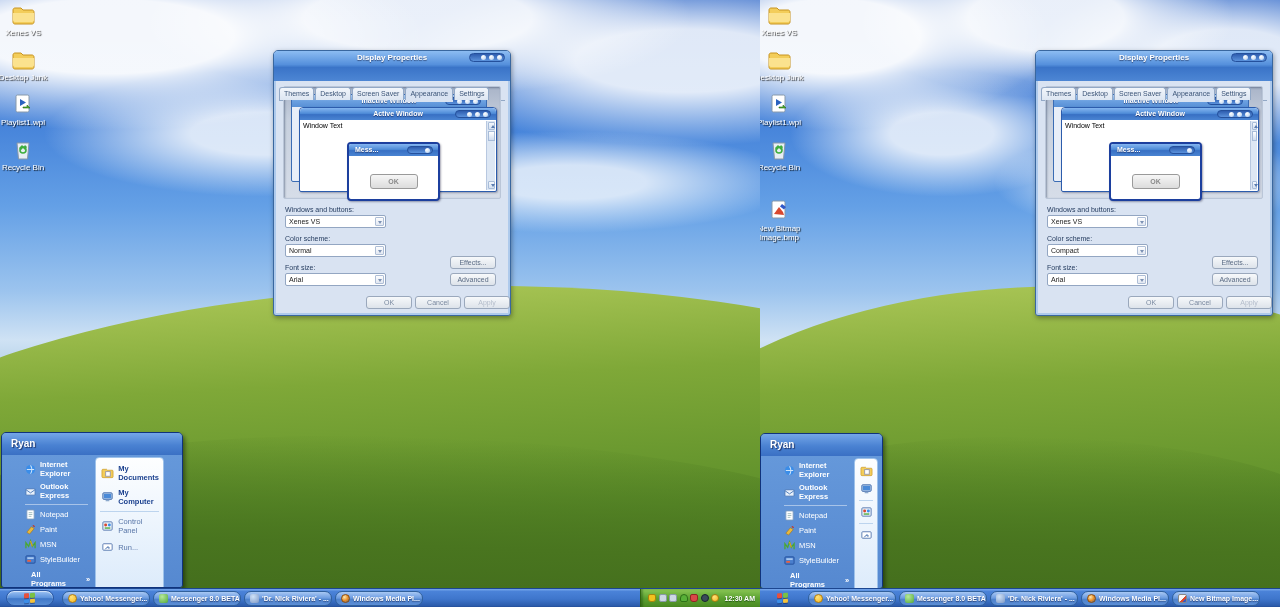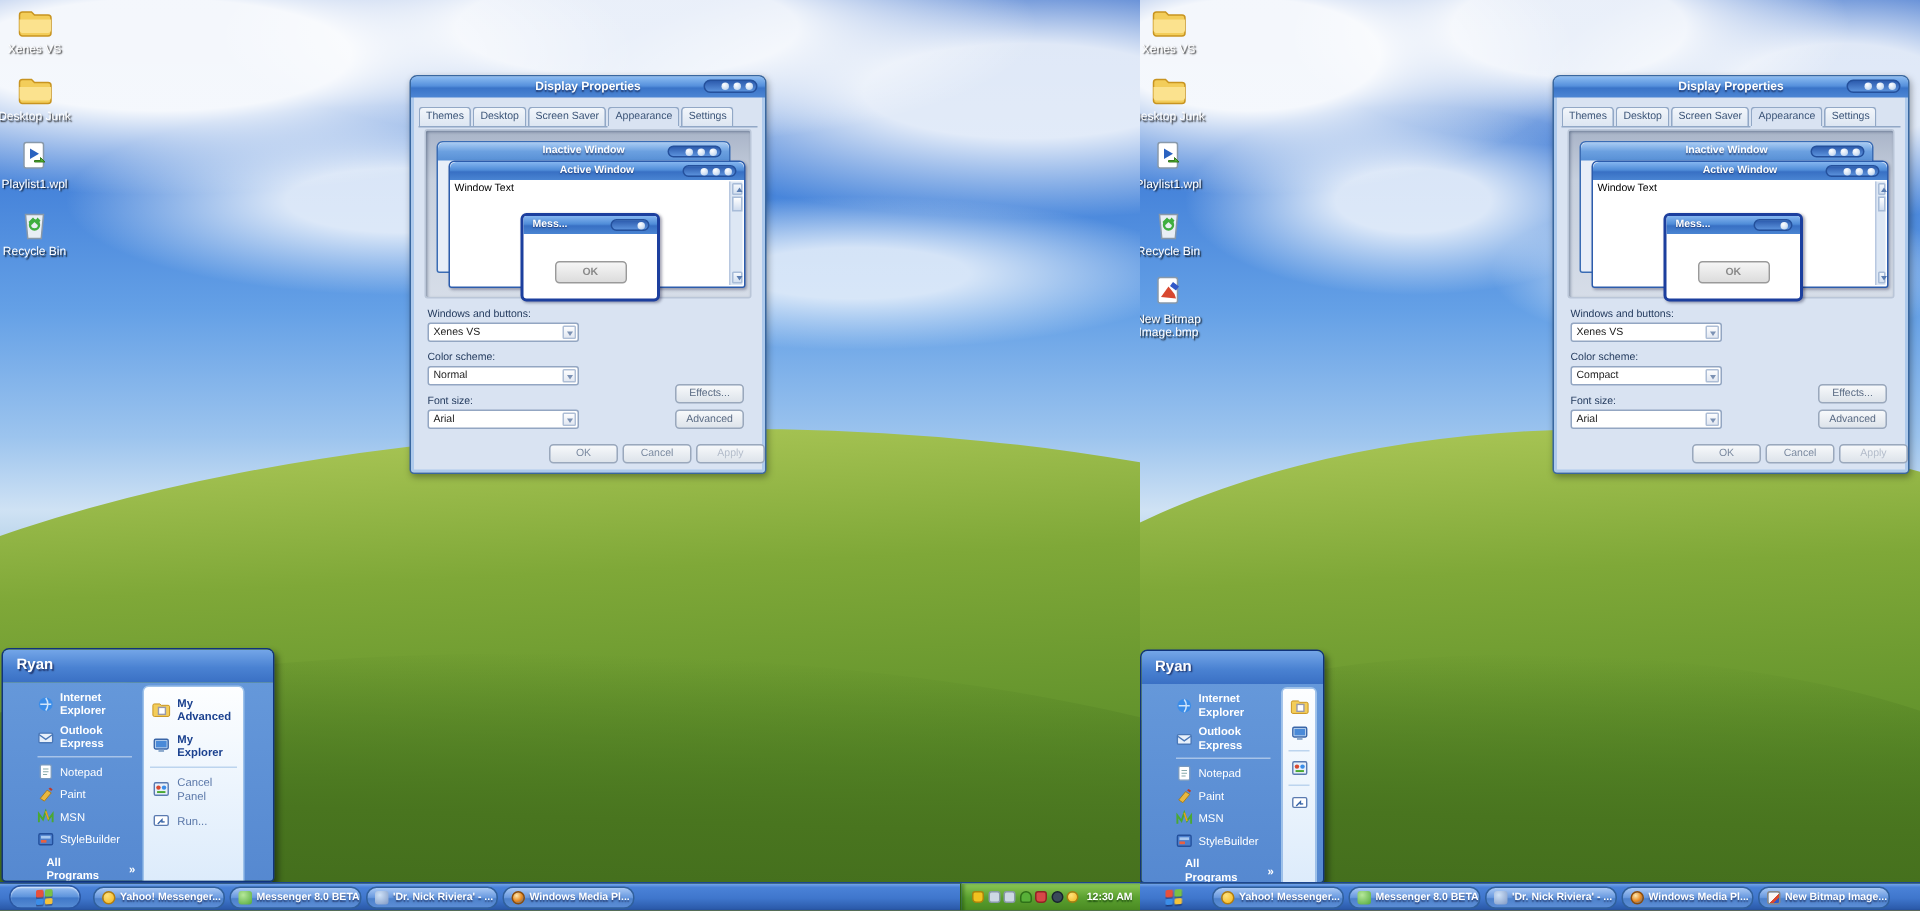--- a/index.html
+++ b/index.html
@@ -29,21 +29,21 @@
 
   
   .dicon { position:absolute; width:62px; left:-8px; text-align:center; cursor:default; }
   .dicon .ic { width:24px; height:22px; margin:0 auto 2px; display:block; }
   .dicon .lbl { color:#fff; font-size:8px; line-height:9px; text-shadow:1px 1px 1px rgba(0,0,0,.85); }
 
   
   .dialog { position:absolute; width:238px; height:266px;
     background:#d9e3f2; border:1px solid #39679f; border-radius:5px 5px 3px 3px;
     box-shadow: inset 0 0 0 2px #aecaec, 1px 2px 5px rgba(0,0,0,.35); font-size:7px; color:#243b5e; }
-  .tbar { position:relative; height:14px; border-radius:4px 4px 0 0;
+  .tbar { position:relative; height:30px; border-radius:4px 4px 0 0;
     background:linear-gradient(180deg,#8cbcf2 0%,#5590dc 45%,#3a74c8 55%,#4d86d4 100%);
     color:#fff; font-weight:bold; font-size:8px; text-align:center; line-height:13px;
     text-shadow:0 1px 1px rgba(0,0,30,.5); }
   .pill { position:absolute; right:5px; top:2px; height:9px; border-radius:5px;
     background:linear-gradient(180deg,#2d5cae,#5b92dc); border:1px solid #24509c;
     display:flex; align-items:center; justify-content:flex-end; gap:3px; padding:0 2px; }
   .pill .dot { width:5px; height:5px; border-radius:50%;
     background:radial-gradient(circle at 35% 30%,#ffffff,#cfe0f4 60%,#9cbce4); }
   .pill3 { width:36px; }  .pill1 { width:26px; }
 
@@ -334,39 +334,39 @@
             <span>All Programs</span>
             <span>»</span>
           </div>
         </div>
         <div class="sm-right" style="width:88px">
           <div class="smr-item">
             <svg class="mi" width="13" height="12" viewBox="0 0 14 12">
                 <path d="M1 3c0-.6.4-1 1-1h4l1 1h5c.6 0 1 .4 1 1v6c0 .6-.4 1-1 1H2c-.6 0-1-.4-1-1z" fill="#f3cd5a" stroke="#c89420" stroke-width=".7"></path>
                 <rect x="5" y="4.5" width="5" height="5" fill="#fff" stroke="#99a"></rect>
               </svg>
-            <span>My Advanced</span>
+            <span>My Documents</span>
           </div>
           <div class="smr-item">
             <svg class="mi" width="13" height="12" viewBox="0 0 14 12">
                 <rect x="2" y="1.5" width="10" height="7" rx="1" fill="#b8d0ec" stroke="#3a66a8"></rect>
                 <rect x="3.2" y="2.7" width="7.6" height="4.6" fill="#4a8ad8"></rect>
                 <rect x="5" y="9" width="4" height="1.6" fill="#8aa8cc"></rect>
               </svg>
-            <span>My Explorer</span>
+            <span>My Computer</span>
           </div>
           <div class="smr-sep"></div>
           <div class="smr-item dim">
             <svg class="mi" width="13" height="12" viewBox="0 0 14 12">
                 <rect x="2" y="1.5" width="10" height="9" rx="1" fill="#e8f0fa" stroke="#5a7ab0"></rect>
                 <circle cx="5" cy="5" r="1.6" fill="#d84830"></circle>
                 <circle cx="9" cy="5" r="1.6" fill="#3b8de8"></circle>
                 <rect x="4" y="7.5" width="6" height="1.4" fill="#4aa832"></rect>
               </svg>
-            <span>Cancel Panel</span>
+            <span>Control Panel</span>
           </div>
           <div class="smr-item dim">
             <svg class="mi" width="13" height="12" viewBox="0 0 14 12">
                 <rect x="2" y="2.5" width="10" height="7" rx="1" fill="#fff" stroke="#5a7ab0"></rect>
                 <path d="M4.5 8.5l3-3 0 1.6 2-.1" stroke="#3a66a8" fill="none"></path>
               </svg>
             <span>Run...</span>
           </div>
         </div>
       </div>
@@ -450,21 +450,21 @@
       <div class="lbl">Playlist1.wpl</div>
     </div>
     <div class="dicon" style="top:139px; left:-12px">
       <svg class="ic" viewBox="0 0 24 22">
           <path d="M6 4h12l-1.5 16h-9z" fill="#e8eef4" stroke="#8898a8"></path>
           <path d="M8 9l3-3 2 2-3 3zm8-1l-2 3-2-2 2-3z" fill="#3fae3f"></path>
           <circle cx="12" cy="11" r="3" fill="none" stroke="#3fae3f" stroke-width="1.6"></circle>
         </svg>
       <div class="lbl">Recycle Bin</div>
     </div>
-    <div class="dicon" style="top:184px; left:-12px">
+    <div class="dicon" style="top:200px; left:-12px">
       <svg class="ic" viewBox="0 0 24 22">
           <rect x="5" y="1" width="13" height="17" rx="1.5" fill="#fff" stroke="#8899aa"></rect>
           <path d="M7 14l5-7 4 5 1 3z" fill="#d84830"></path>
           <path d="M15 4l4 3-2 2.6-4-3z" fill="#3058c8"></path>
         </svg>
       <div class="lbl">New Bitmap Image.bmp</div>
     </div>
 
     <div class="dialog" style="left:275px; top:50px">
       <div class="tbar">

